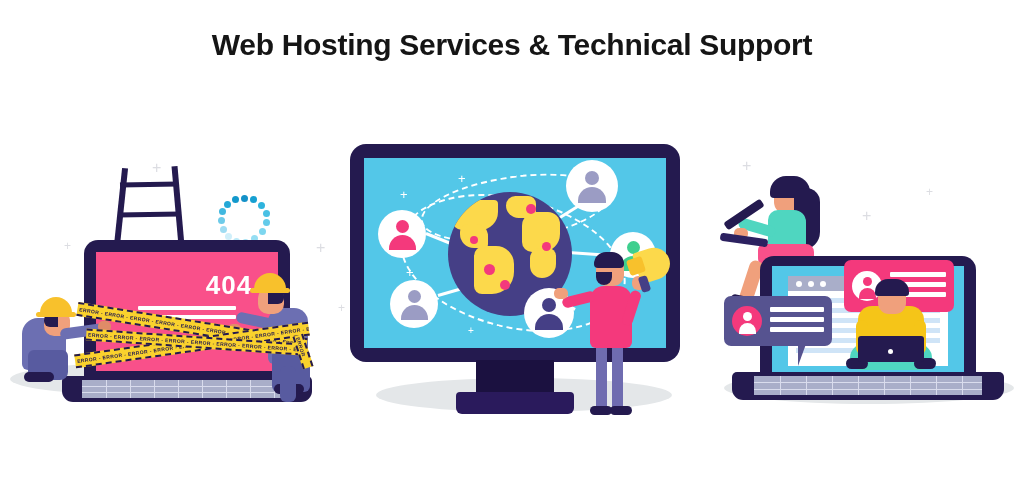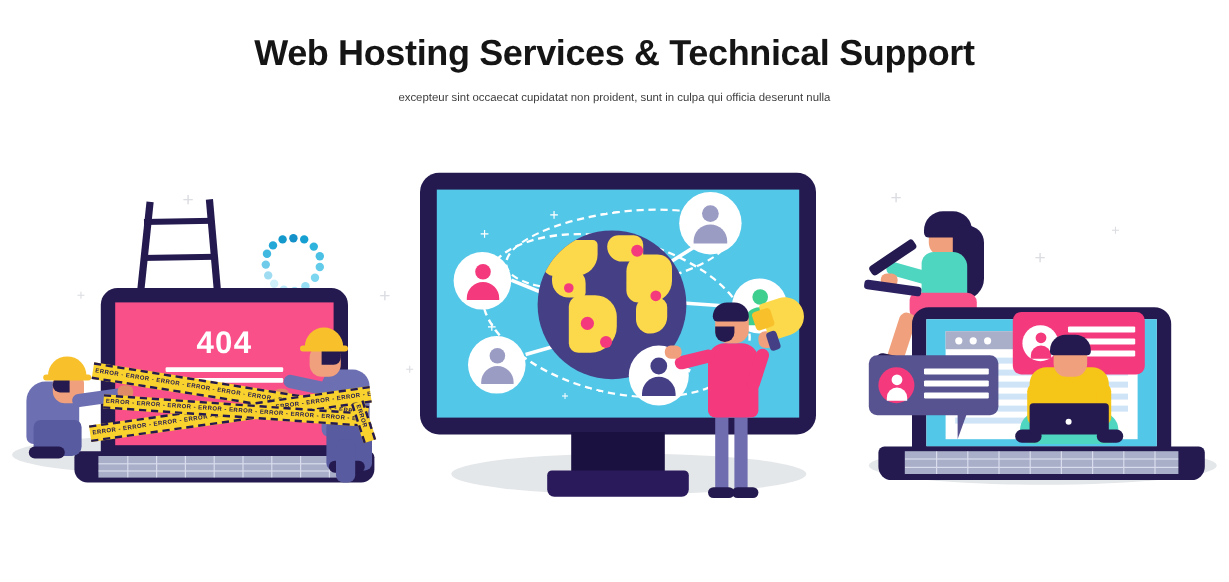--- a/index.html
+++ b/index.html
@@ -77,21 +77,20 @@
   .chat-tail{position:absolute;width:0;height:0;}
   .av-circle{position:absolute;border-radius:50%;}
 </style>
 </head>
 <body>
 
 <div id="stage">
 
   <div class="title">Web Hosting Services &amp; Technical Support</div>
   <div class="subtitle">
-    <div>excepteur sint occaecat cupidatat non proident, sunt in culpa qui officia deserunt nulla</div>
   </div>
 
   <div class="plus" style="left:152px;top:160px;">+</div>
   <div class="plus" style="left:316px;top:240px;">+</div>
   <div class="plus" style="left:64px;top:238px;font-size:12px;">+</div>
   <div class="plus" style="left:742px;top:158px;">+</div>
   <div class="plus" style="left:862px;top:208px;">+</div>
   <div class="plus" style="left:926px;top:184px;font-size:12px;">+</div>
   <div class="plus" style="left:338px;top:300px;font-size:12px;">+</div>
 
@@ -120,21 +119,21 @@
       <b style="left:2px;top:31px;width:7px;height:7px;background:#9fdcf2;"></b>
       <b style="left:0px;top:22px;width:7px;height:7px;background:#6ecbe9;"></b>
       <b style="left:1px;top:13px;width:7px;height:7px;background:#40b8e0;"></b>
       <b style="left:6px;top:6px;width:7px;height:7px;background:#24a8d7;"></b>
       <b style="left:14px;top:1px;width:7px;height:7px;background:#1399cc;"></b>
     </div>
 
     <div>
       <div class="lap-lid" style="left:84px;top:100px;width:206px;height:144px;"></div>
       <div class="lap-screen" style="left:96px;top:112px;width:182px;height:119px;">
-        <div class="err-404" style="top:18px;">404</div>
+        <div class="err-404" style="top:18px;padding-left:42px;">404</div>
         <div class="err-bar" style="left:42px;top:54px;width:98px;"></div>
         <div class="err-bar" style="left:42px;top:63px;width:98px;"></div>
       </div>
       <div class="lap-base" style="left:62px;top:236px;width:250px;height:26px;"></div>
       <div class="lap-keys" style="left:82px;top:240px;width:212px;height:18px;">
         <i style="left:0;top:6px;width:212px;height:1px;"></i>
         <i style="left:0;top:12px;width:212px;height:1px;"></i>
         <i style="left:24px;top:0;width:1px;height:18px;"></i>
         <i style="left:48px;top:0;width:1px;height:18px;"></i>
         <i style="left:72px;top:0;width:1px;height:18px;"></i>

